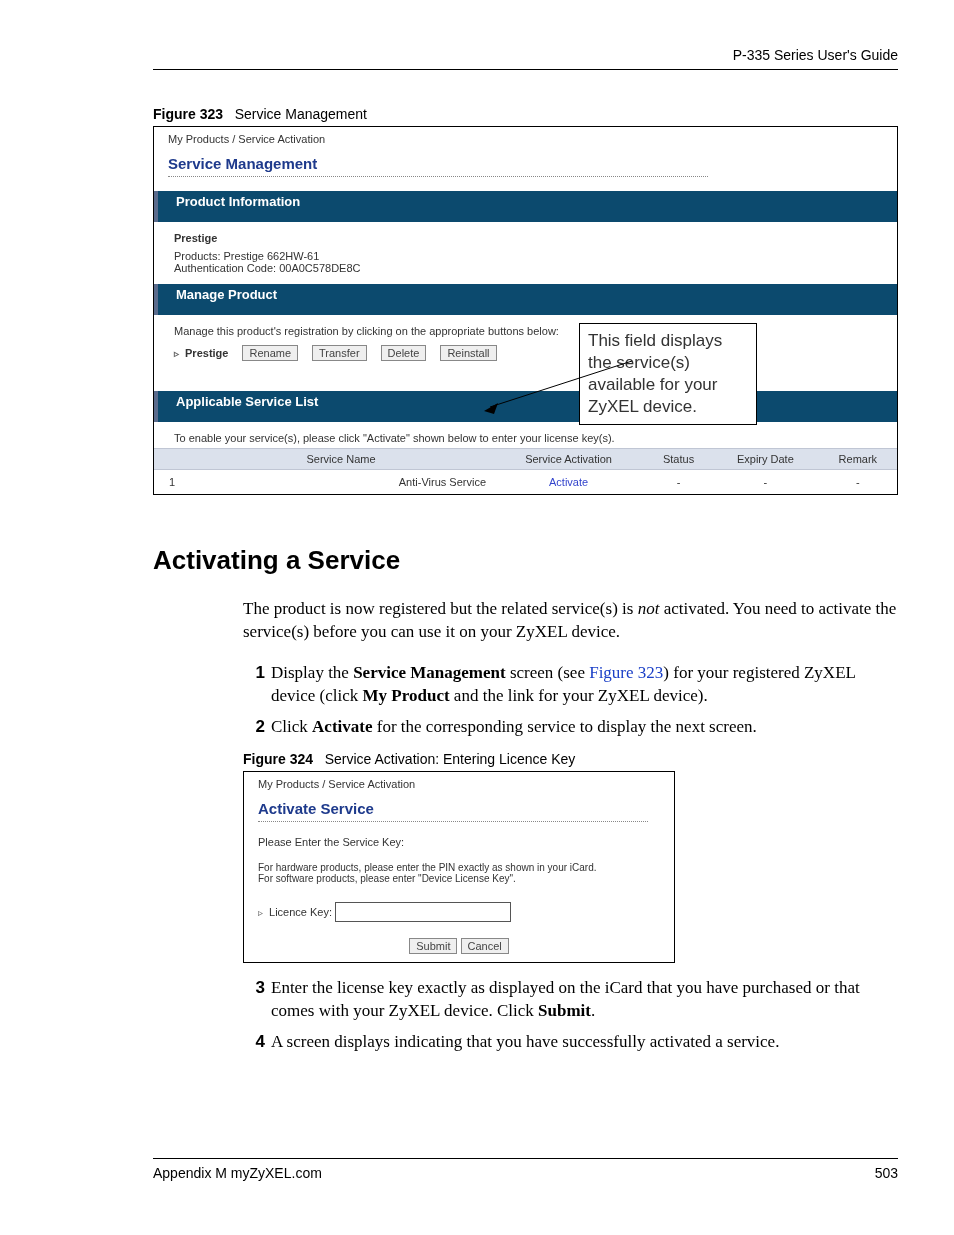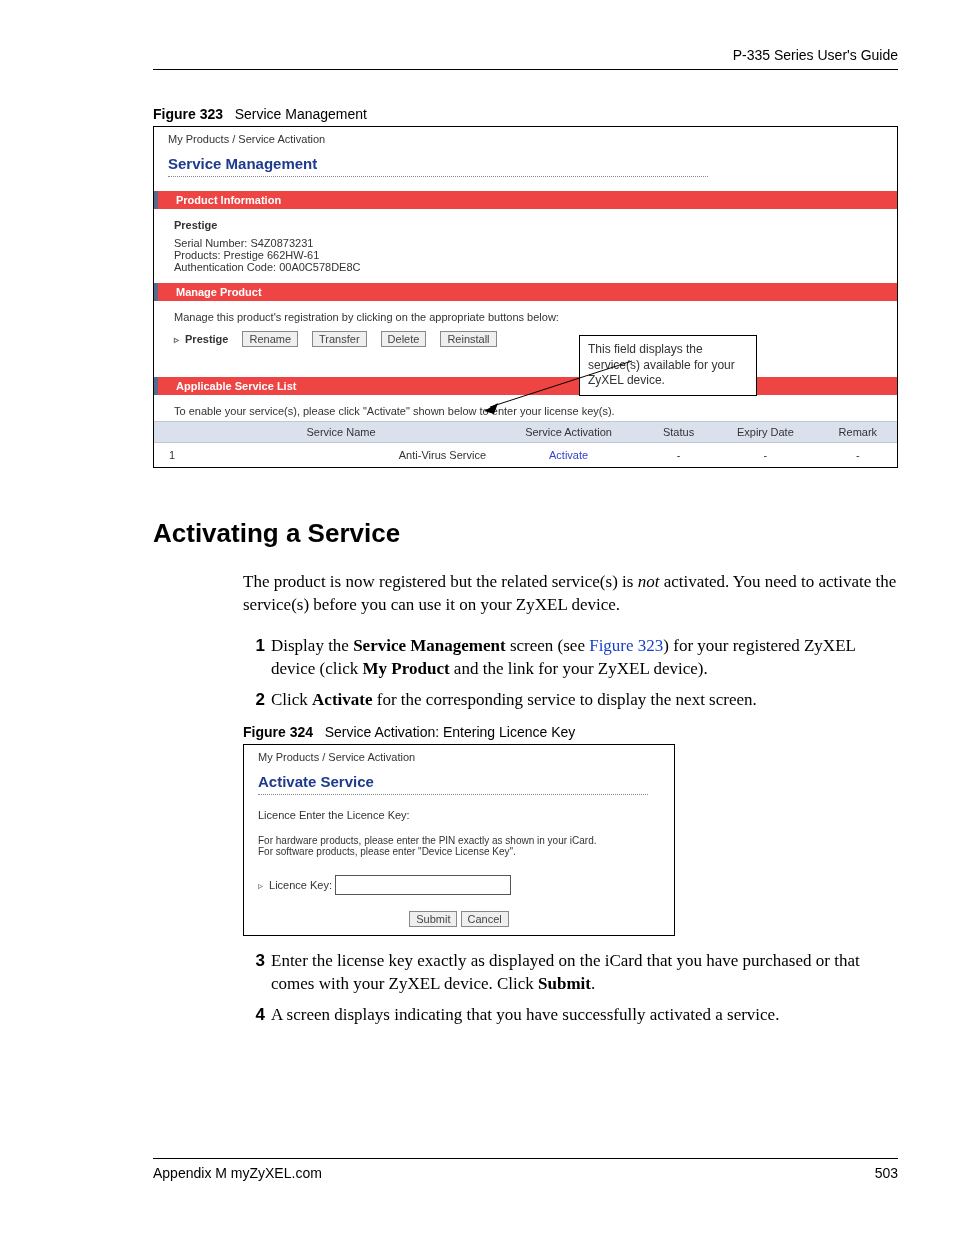--- a/index.html
+++ b/index.html
@@ -47,25 +47,25 @@
     font-weight: bold;
     font-size: 15px;
     padding: 0 14px 4px 14px;
   }
   .dotted {
     border-bottom: 1px dotted #888;
     margin: 0 14px 14px 14px;
     width: 540px;
   }
   .section-bar {
-    background: #ef4444;
+    background: #0c4a6e;
     color: #fff;
     font-weight: bold;
-    font-size: 11px;
-    padding: 3px 8px 3px 18px;
+    font-size: 13px;
+    padding: 3px 8px 13px 18px;
     border-left: 4px solid #5a6b8c;
   }
   .section-body {
     padding: 10px 20px;
     font-size: 11px;
     color: #333;
   }
   .section-body .pname { font-weight: bold; margin-bottom: 6px; }
   .manage-row {
     display: flex;
@@ -107,26 +107,26 @@
   .service-table td {
     padding: 6px;
     text-align: center;
     color: #333;
   }
   .service-table td.sn { text-align: right; padding-left: 20px; }
   .activate-link { color: #3344cc; }
   .callout-box {
     position: absolute;
     right: 140px;
-    top: 208px;
+    top: 196px;
     width: 160px;
     border: 1px solid #000;
     background: #fff;
     font-family: Arial, Helvetica, sans-serif;
-    font-size: 12px;
+    font-size: 17px;
     padding: 6px 8px;
     line-height: 1.3;
   }
 
   .h2-activate {
     font-family: Arial, Helvetica, sans-serif;
     font-size: 26px;
     font-weight: bold;
     margin-top: 50px;
     margin-bottom: 22px;
@@ -208,21 +208,20 @@
   </div>
 
   <div class="fig323-box">
     <div class="crumb">My Products / Service Activation</div>
     <div class="sm-title">Service Management</div>
     <div class="dotted"></div>
 
     <div class="section-bar">Product Information</div>
     <div class="section-body">
       <div class="pname">Prestige</div>
-      <div>Serial Number: S4Z0873231</div>
       <div>Products: Prestige 662HW-61</div>
       <div>Authentication Code: 00A0C578DE8C</div>
     </div>
 
     <div class="section-bar">Manage Product</div>
     <div class="section-body">
       <div>Manage this product's registration by clicking on the appropriate buttons below:</div>
       <div class="manage-row">
         <span class="arrow-marker" style="font-weight:bold;">Prestige</span>
         <button class="ui-btn">Rename</button>
@@ -286,21 +285,21 @@
   </ol>
 
   <div class="fig-caption" style="margin-left:90px; margin-top:12px;">
     <b>Figure 324</b>&nbsp;&nbsp;&nbsp;<span>Service Activation: Entering Licence Key</span>
   </div>
 
   <div class="fig324-box">
     <div class="crumb">My Products / Service Activation</div>
     <div class="sm-title2">Activate Service</div>
     <div class="dotted" style="width:390px;"></div>
-    <div style="padding: 0 14px 4px 14px;">Licence Enter the Licence Key:</div>
+    <div style="padding: 0 14px 4px 14px;">Please Enter the Service Key:</div>
     <div style="padding: 10px 14px 0 14px; font-size:10px;">For hardware products, please enter the PIN exactly as shown in your iCard.</div>
     <div style="padding: 0 14px 14px 14px; font-size:10px;">For software products, please enter "Device License Key".</div>
     <div style="padding: 4px 14px;">
       <span class="arrow-marker">Licence Key:</span>
       <input class="lic-input" type="text" style="">
     </div>
     <div class="btn-row">
       <button class="ui-btn">Submit</button>
       <button class="ui-btn">Cancel</button>
     </div>

